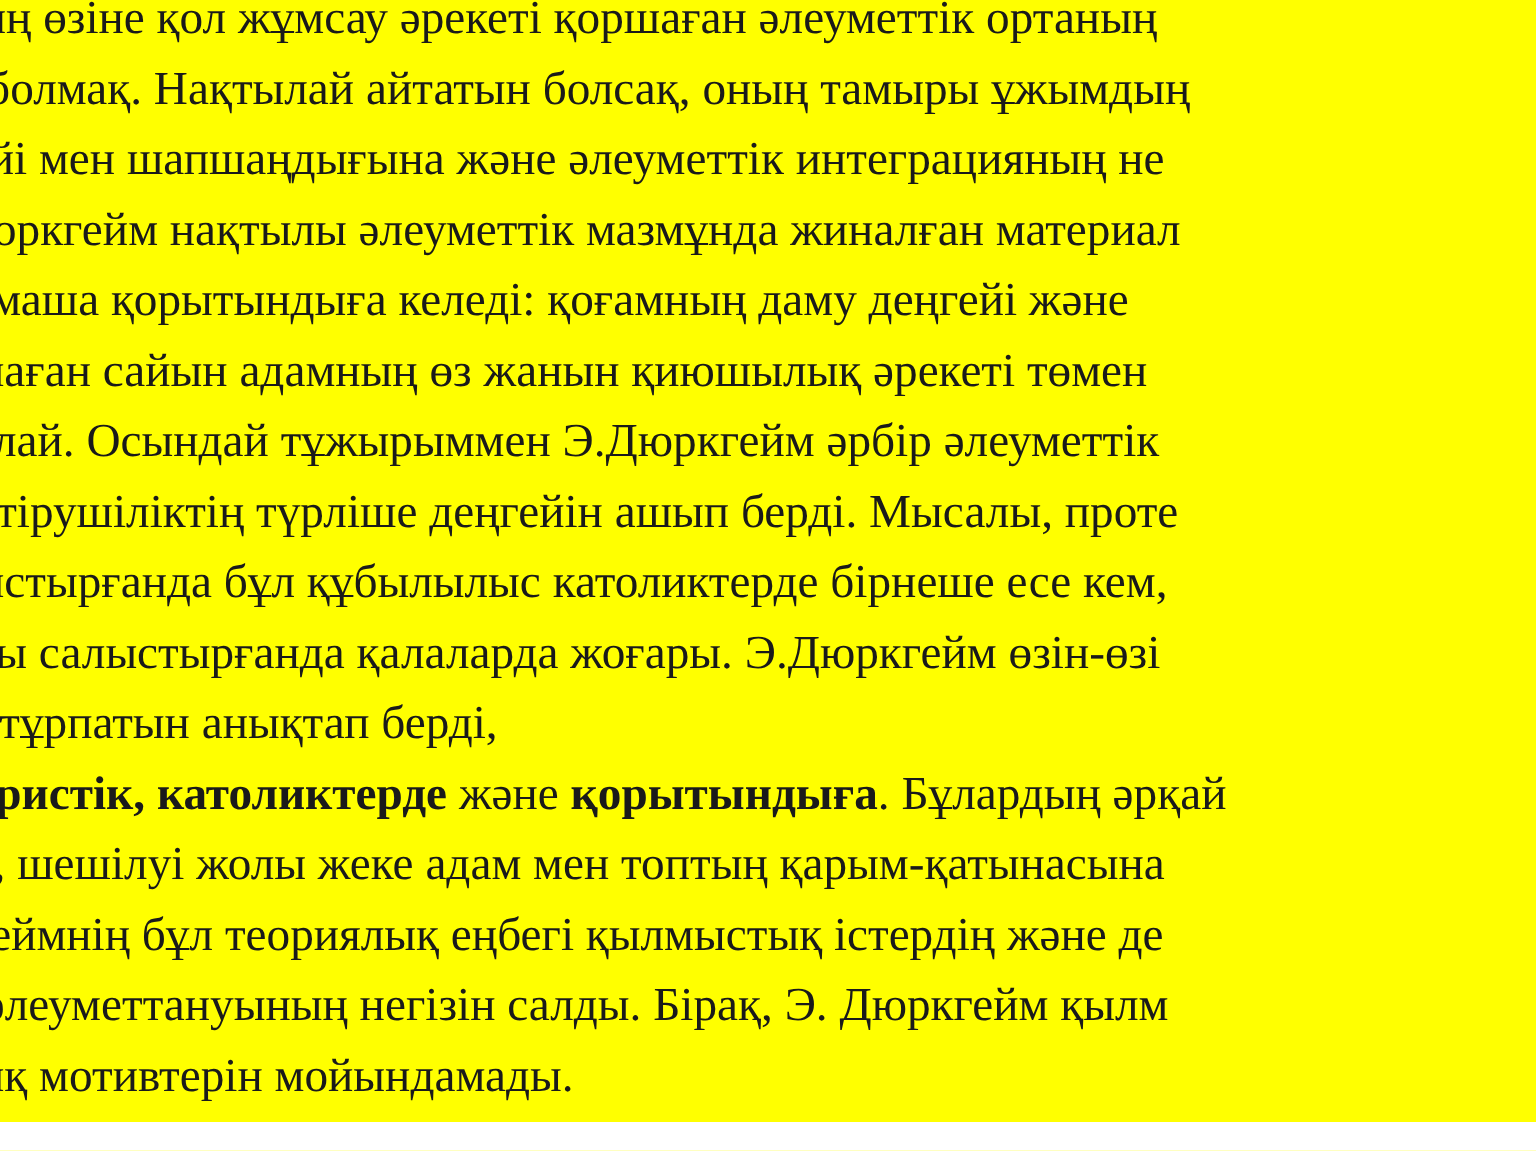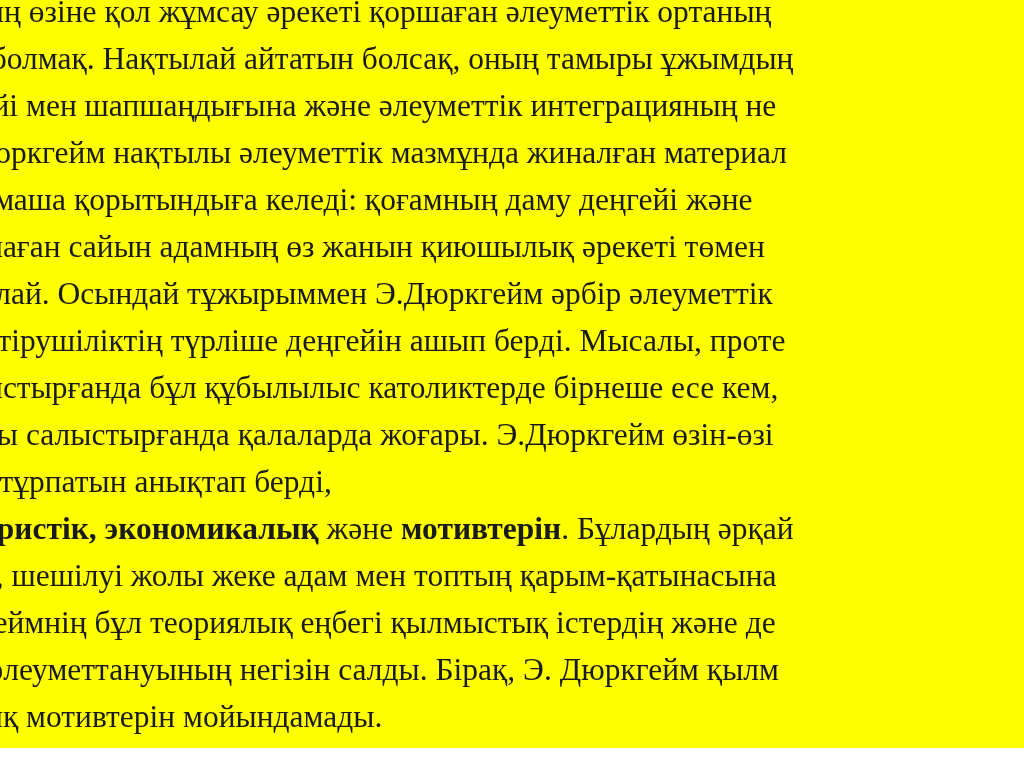--- a/index.html
+++ b/index.html
@@ -57,20 +57,20 @@
     <span class="line">н болмақ. Нақтылай айтатын болсақ, оның тамыры ұжымдың</span>
     <span class="line">гейі мен шапшаңдығына және әлеуметтік интеграцияның не</span>
     <span class="line">Дюркгейм нақтылы әлеуметтік мазмұнда жиналған материал</span>
     <span class="line">тамаша қорытындыға келеді: қоғамның даму деңгейі және</span>
     <span class="line">ылаған сайын адамның өз жанын қиюшылық әрекеті төмен</span>
     <span class="line"> солай. Осындай тұжырыммен Э.Дюркгейм әрбір әлеуметтік</span>
     <span class="line">өлтірушіліктің түрліше деңгейін ашып берді. Мысалы, проте</span>
     <span class="line">лыстырғанда бұл құбылылыс католиктерде бірнеше есе кем,</span>
     <span class="line">оды салыстырғанда қалаларда жоғары. Э.Дюркгейм өзін-өзі</span>
     <span class="line">ін тұрпатын анықтап берді,</span>
-    <span class="line" id="line-bold"><b>туристік,</b> <b>экономикалық</b> және <b>мотивтерін</b>. Бұлардың әрқай</span>
+    <span class="line" id="line-bold"><b>туристік,</b> <b>католиктерде</b> және <b>қорытындыға</b>. Бұлардың әрқай</span>
     <span class="line">ар, шешілуі жолы жеке адам мен топтың қарым-қатынасына</span>
     <span class="line">гкеймнің бұл теориялық еңбегі қылмыстық істердің және де</span>
     <span class="line">қ әлеуметтануының негізін салды. Бірақ, Э. Дюркгейм қылм</span>
     <span class="line">лық мотивтерін мойындамады.</span>
   </div>
 </div>
 <div id="bottom-strip"></div>
 
 </body></html>

